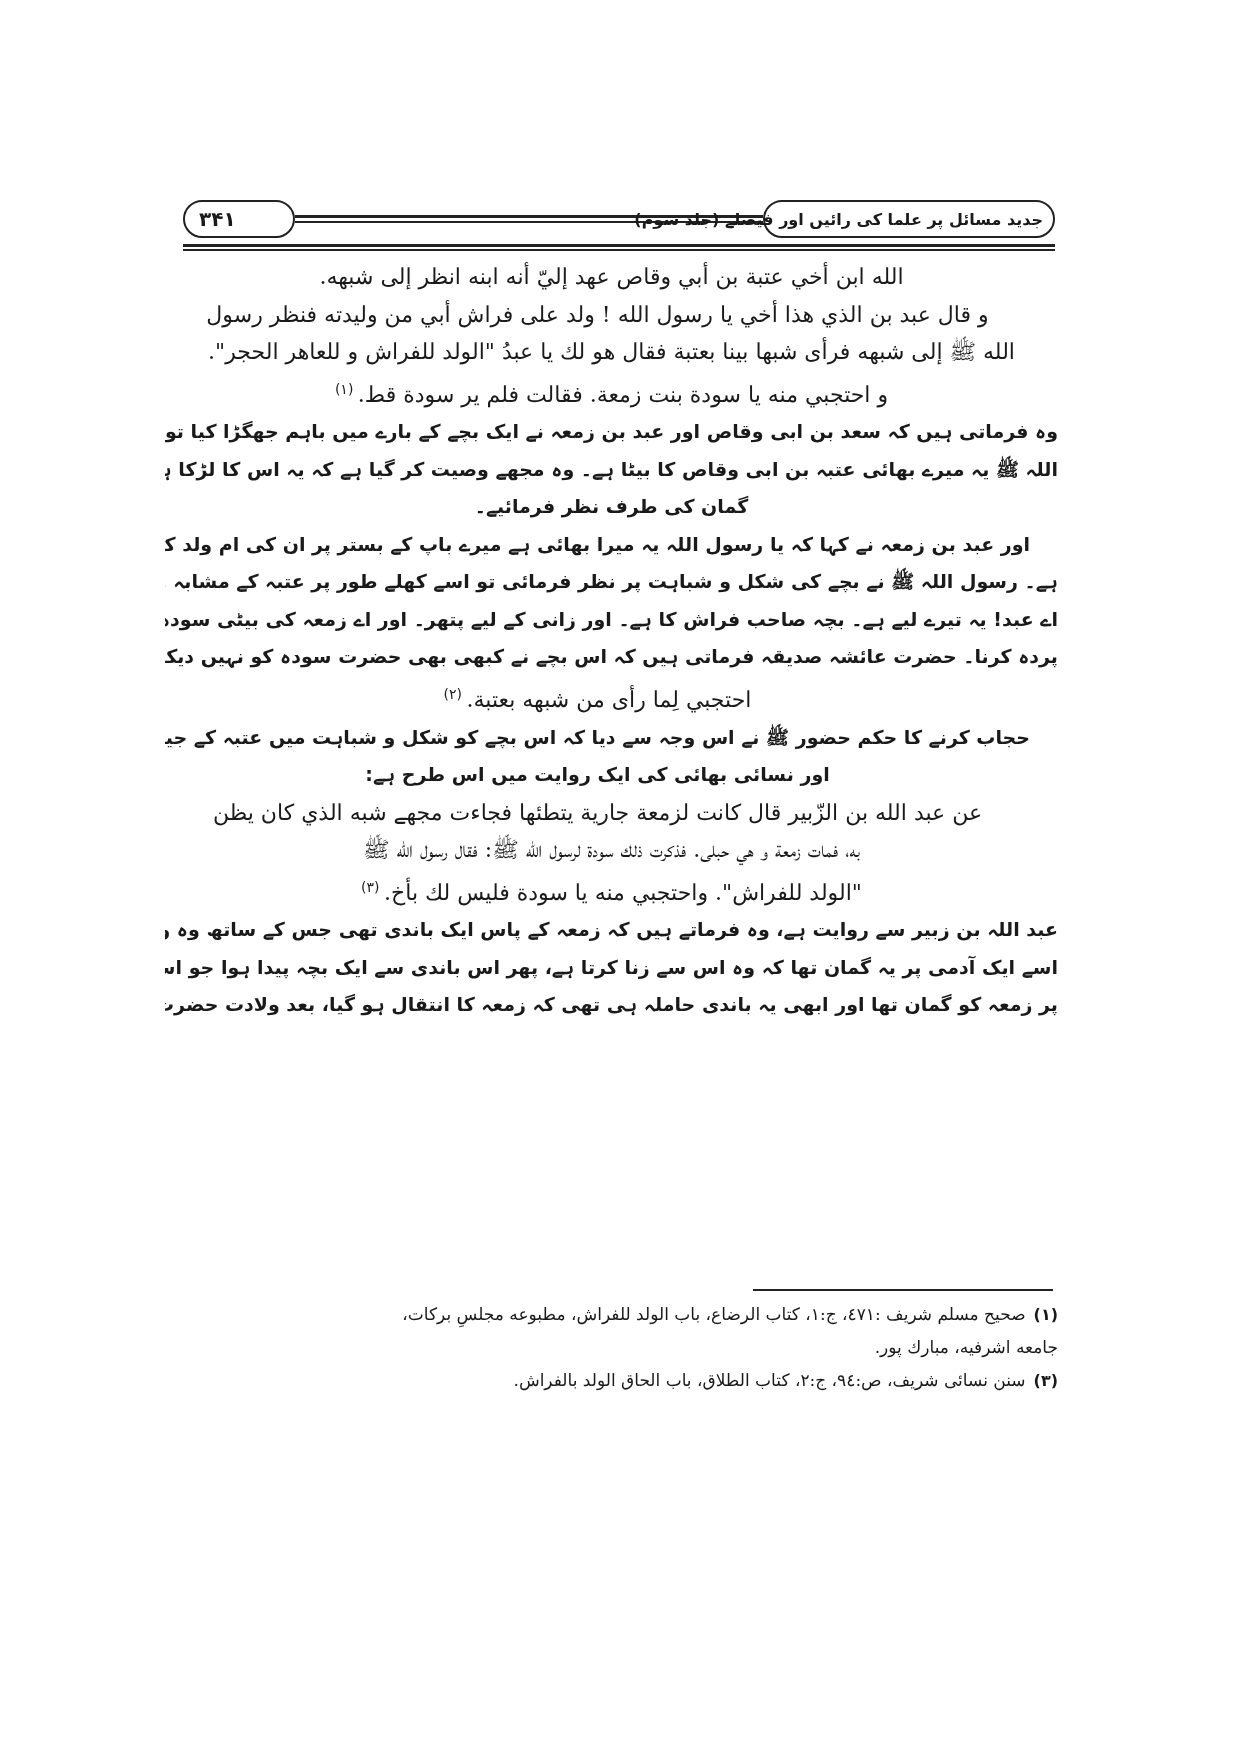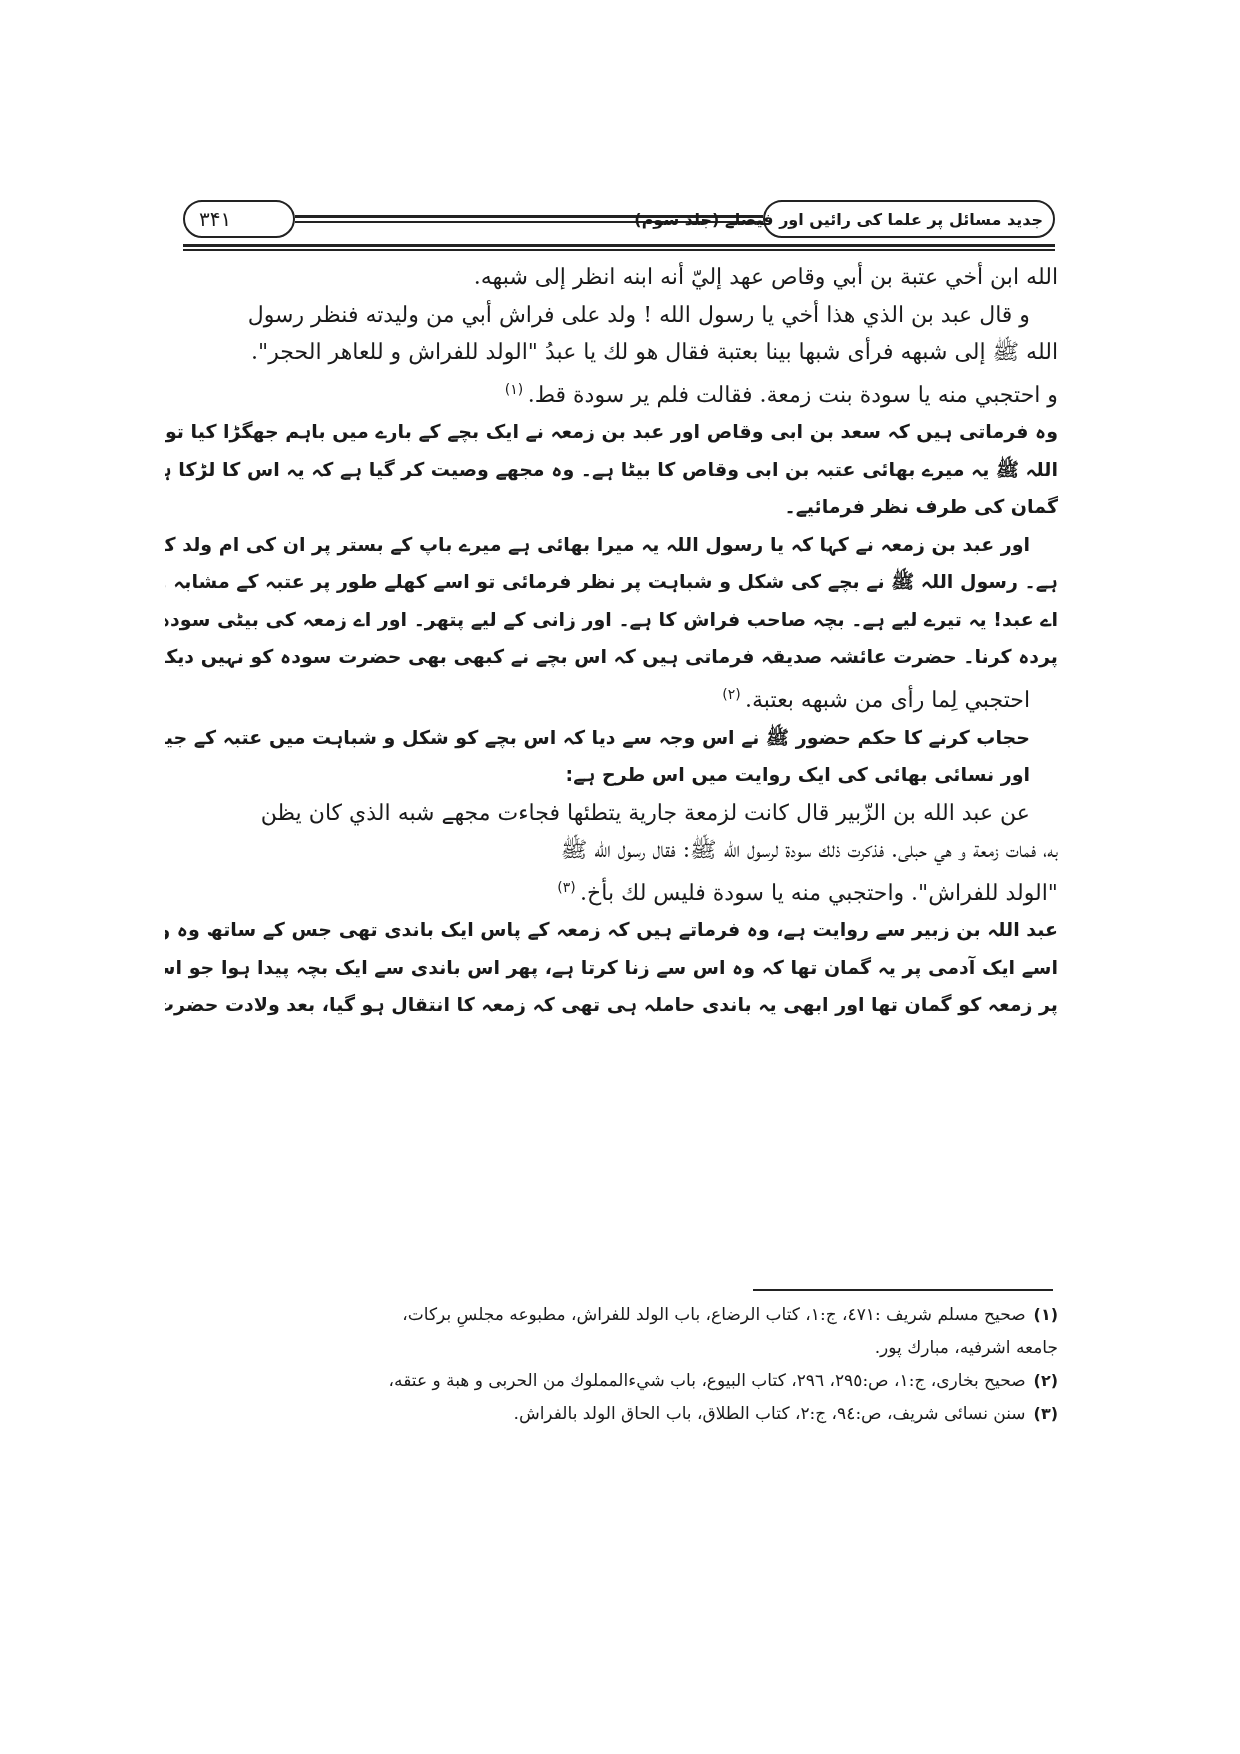--- a/index.html
+++ b/index.html
@@ -6,29 +6,29 @@
   body { width: 1240px; height: 1754px; position: relative; overflow: hidden; color: #1a1a1a; }
   .page { position: absolute; left: 0; top: 0; width: 1240px; height: 1754px; }
 
   
   .header { position: absolute; left: 183px; top: 200px; width: 872px; height: 42px; }
   .pill { position: absolute; top: 0; height: 38px; border: 2px solid #222; border-radius: 22px; background: #fff;
           display: flex; align-items: center; box-sizing: border-box; }
   .pill-page { left: 0; width: 112px; justify-content: flex-start; padding-left: 14px; }
   .pill-title { right: 0; width: 292px; justify-content: flex-end; padding-right: 10px; }
   .pill span { font-family: "DejaVu Sans", sans-serif; font-size: 16px; direction: rtl; white-space: nowrap; font-weight: bold; }
-  .pill-page span { font-size: 20px; font-weight: normal; }
+  .pill-page span { font-size: 20px; font-weight: bold; }
   .header-link { position: absolute; left: 112px; right: 292px; top: 15px; height: 6px;
                  border-top: 3px solid #222; border-bottom: 2px solid #222; box-sizing: border-box; height: 8px; }
   .header-rule { position: absolute; left: 183px; width: 872px; top: 244px; height: 7px;
                  border-top: 3px solid #222; border-bottom: 2px solid #222; box-sizing: border-box; }
 
   
   .body-text { position: absolute; left: 165px; width: 893px; top: 258px; direction: rtl; text-align: justify; }
-  .line { font-size: 22px; line-height: 37.5px; white-space: nowrap; overflow: hidden; text-align: right; }
+  .line { font-size: 22px; line-height: 37.5px; white-space: nowrap; overflow: hidden; text-align: center; }
   .ar { font-family: "DejaVu Serif", serif; font-size: 22px; }
   .ur { font-family: "DejaVu Sans", sans-serif; font-size: 19px; font-weight: bold; }
   .indent { padding-right: 28px; }
   .fn-ref { font-size: 14px; vertical-align: super; font-family: "DejaVu Sans", sans-serif; }
 
   
   .fn-rule { position: absolute; left: 753px; width: 300px; top: 1289px; border-top: 2px solid #222; }
   .footnotes { position: absolute; left: 165px; width: 893px; top: 1298px; direction: rtl; }
   .fn-line { font-family: "DejaVu Serif", serif; font-size: 17px; line-height: 33px; white-space: nowrap; text-align: right; }
   .fn-num { font-family: "DejaVu Sans", sans-serif; font-weight: bold; font-size: 16px; margin-left: 8px; }
@@ -72,20 +72,19 @@
       <div class="line ur"><span>پر زمعہ کو گمان تھا اور ابھی یہ باندی حاملہ ہی تھی کہ زمعہ کا انتقال ہو گیا، بعد ولادت حضرت سودہ نے حضور ﷺ سے اس واقعہ</span></div>
     </div>
 
   <div class="fn-rule"></div>
   <div class="footnotes" id="footnotes">
       <div>
         <div class="fn-line"><span class="fn-num">(۱)</span><span>صحيح مسلم شريف :٤٧١، ج:١، كتاب الرضاع، باب الولد للفراش، مطبوعه مجلسِ بركات،</span></div>
         <div class="fn-line"><span>جامعه اشرفيه، مبارك پور.</span></div>
       </div>
       <div>
-        <div class="fn-line"><span class="fn-num">(۲)</span><span>صحيح بخاری، ج:١، ص:٢٩٥، ٢٩٦، كتاب البيوع، باب شيءالمملوك من الحربى و هبة و عتقه،</span></div>
       </div>
       <div>
         <div class="fn-line"><span class="fn-num">(۳)</span><span>سنن نسائی شريف، ص:٩٤، ج:٢، كتاب الطلاق، باب الحاق الولد بالفراش.</span></div>
       </div>
     </div>
 
 </div>
 
 </body></html>

